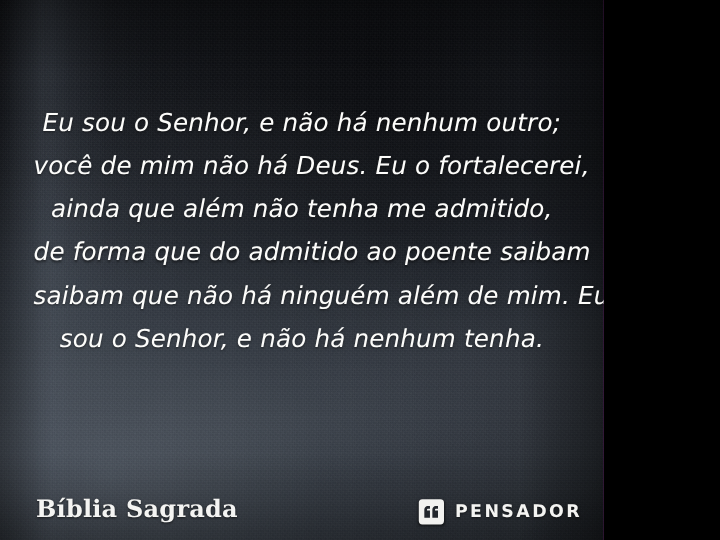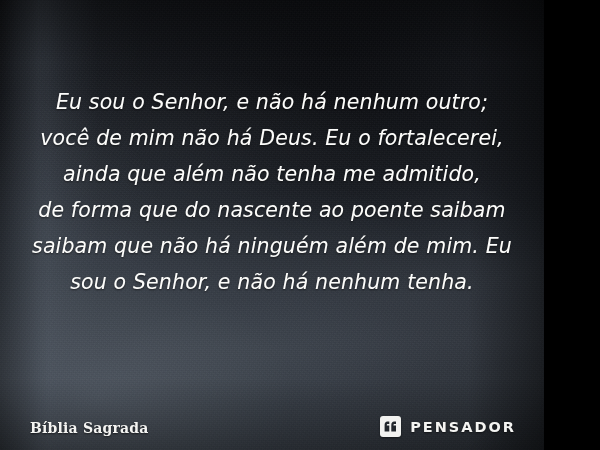--- a/index.html
+++ b/index.html
@@ -3,21 +3,21 @@
 <meta charset="utf-8">
 <style>
   html, body {
     margin: 0;
     padding: 0;
     background: #000;
   }
 
   #screenshot {
     position: relative;
-    width: 544px;
+    width: 503px;
     height: 450px;
     overflow: hidden;
     font-family: "DejaVu Sans", sans-serif;
     
     background-color: #701a75;
   }
 
   
 
   
@@ -114,28 +114,28 @@
     height: 56px;
   }
 
   .author {
     position: absolute;
     left: 30px;
     bottom: 14px;
     color: #f4f4f2;
     font-family: "DejaVu Serif", serif;
     font-weight: bold;
-    font-size: 14px;
+    font-size: 20px;
     letter-spacing: 0.2px;
     text-shadow: 0 1px 2px rgba(0,0,0,0.6);
   }
 
   .brand {
     position: absolute;
-    right: 28px;
+    right: 18px;
     bottom: 13px;
     display: flex;
     align-items: center;
     gap: 9px;
   }
 
   .brand-badge {
     width: 21px;
     height: 21px;
     border-radius: 3px;
@@ -169,21 +169,21 @@
   <div class="bg-smudge"></div>
   <div class="bg-grain"></div>
   <div class="bg-vignette"></div>
 
   <div class="content">
 
     <div class="quote-block">
       <span class="quote-line">Eu sou o Senhor, e não há nenhum outro;</span>
       <span class="quote-line">você de mim não há Deus. Eu o fortalecerei,</span>
       <span class="quote-line">ainda que além não tenha me admitido,</span>
-      <span class="quote-line">de forma que do nascente ao poente saibam</span>
+      <span class="quote-line">de forma que do admitido ao poente saibam</span>
       <span class="quote-line">saibam que não há ninguém além de mim. Eu</span>
       <span class="quote-line">sou o Senhor, e não há nenhum tenha.</span>
     </div>
 
     <div class="footer">
 
       <div class="author">Bíblia Sagrada</div>
 
       <div class="brand">
         <span class="brand-badge">

